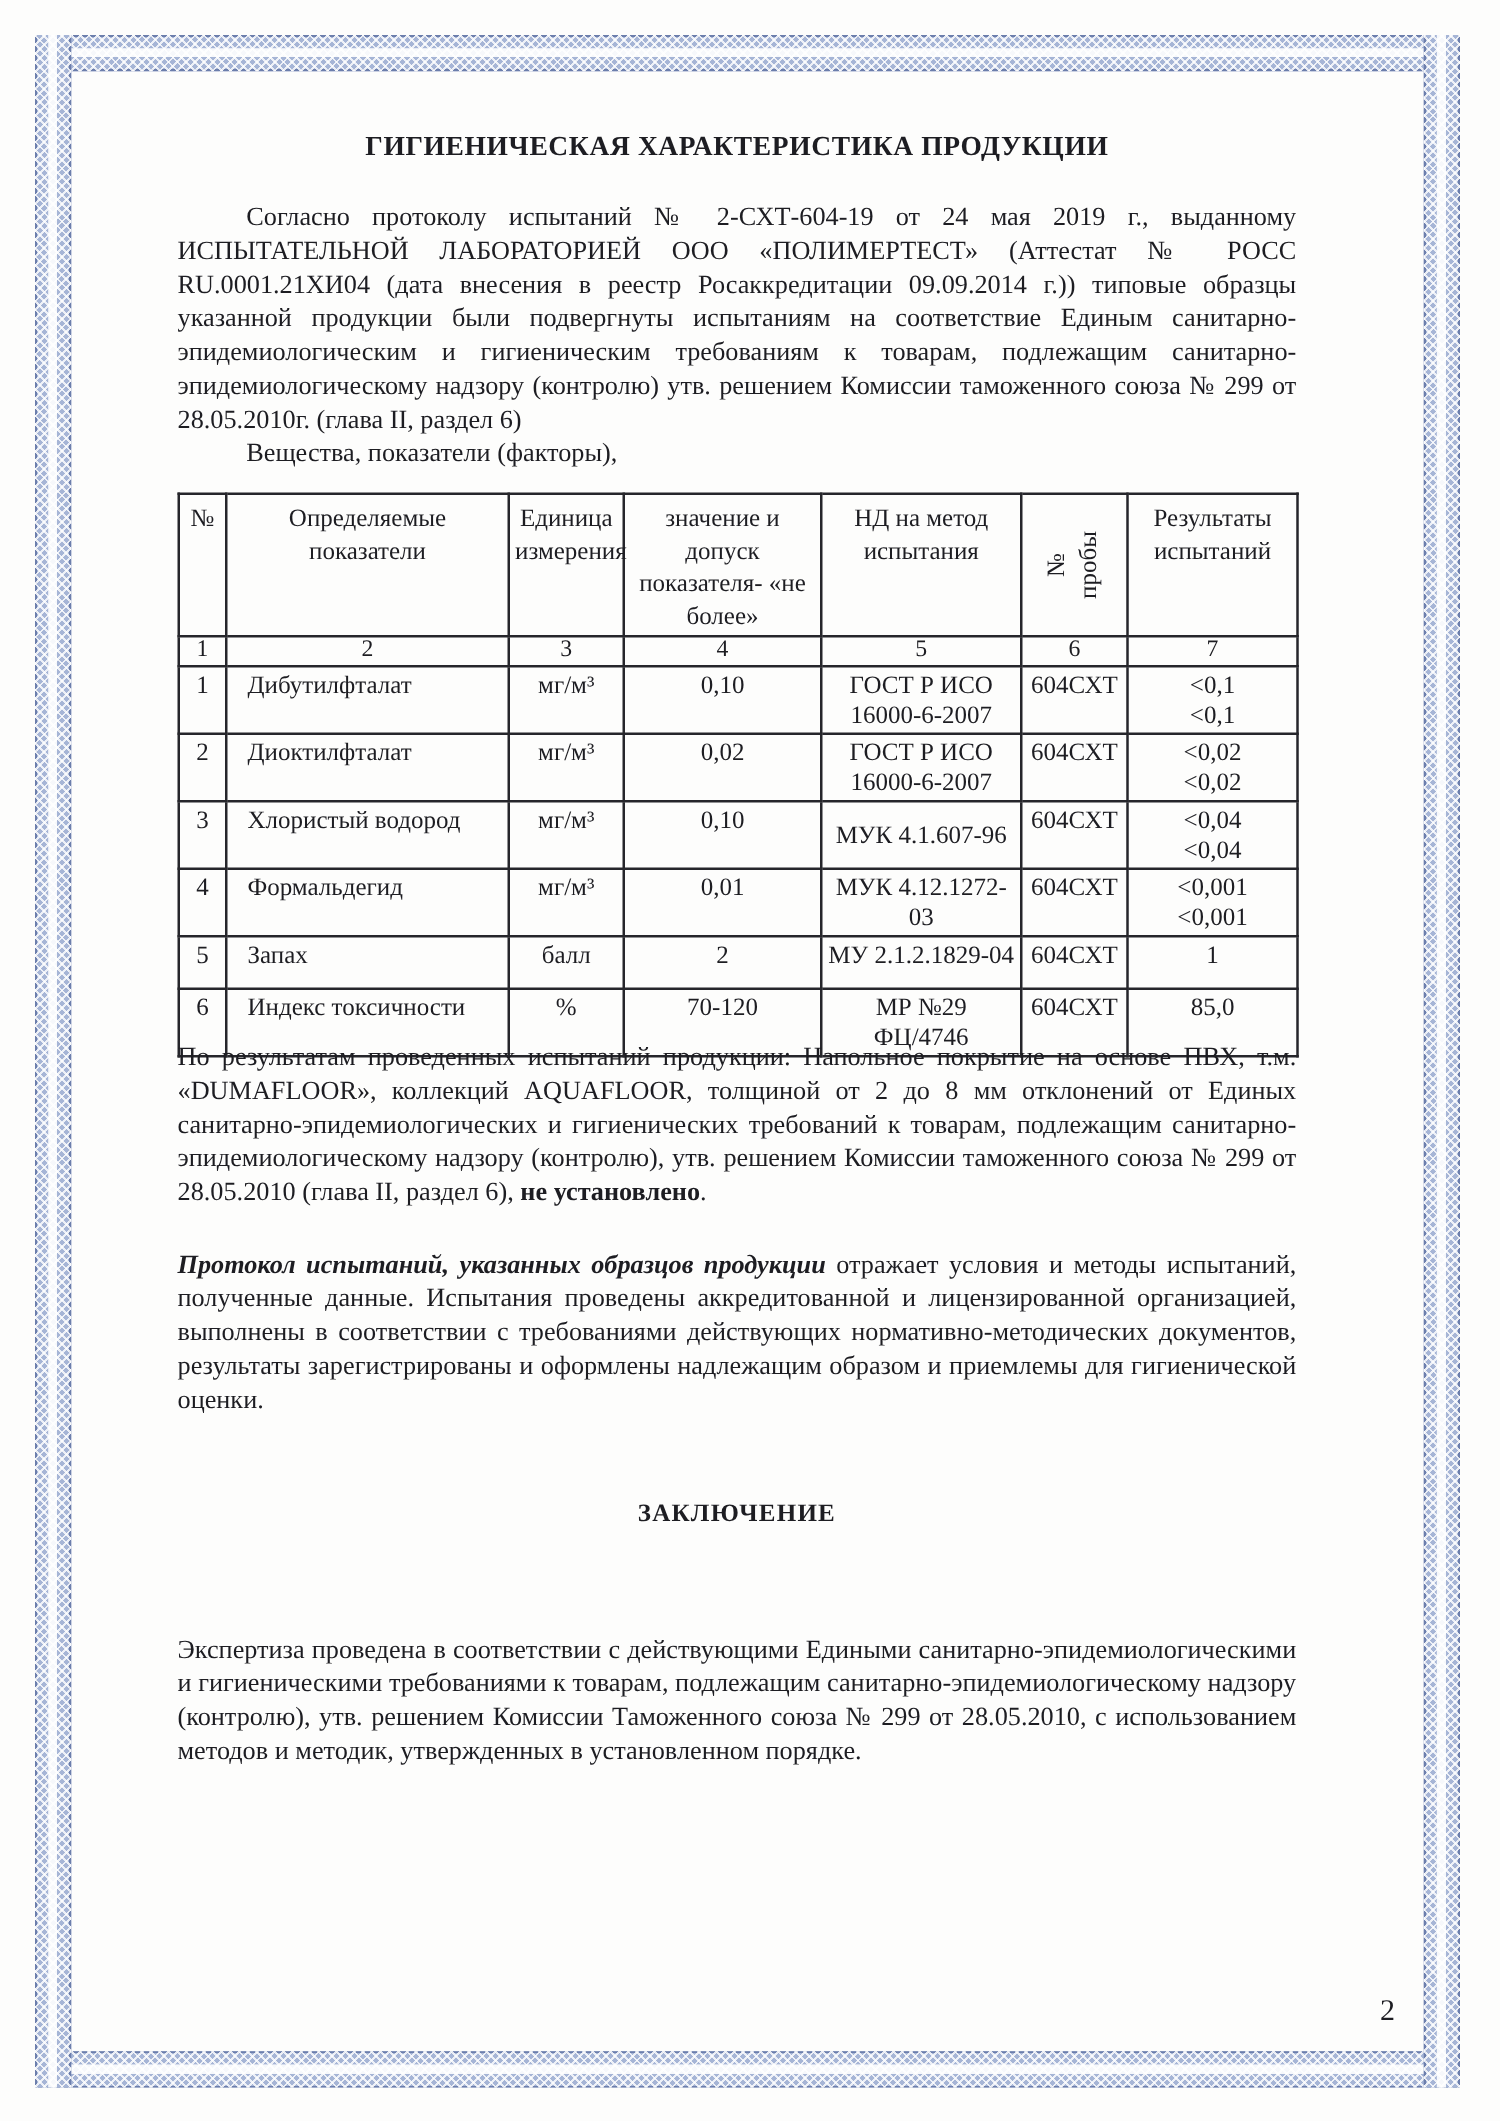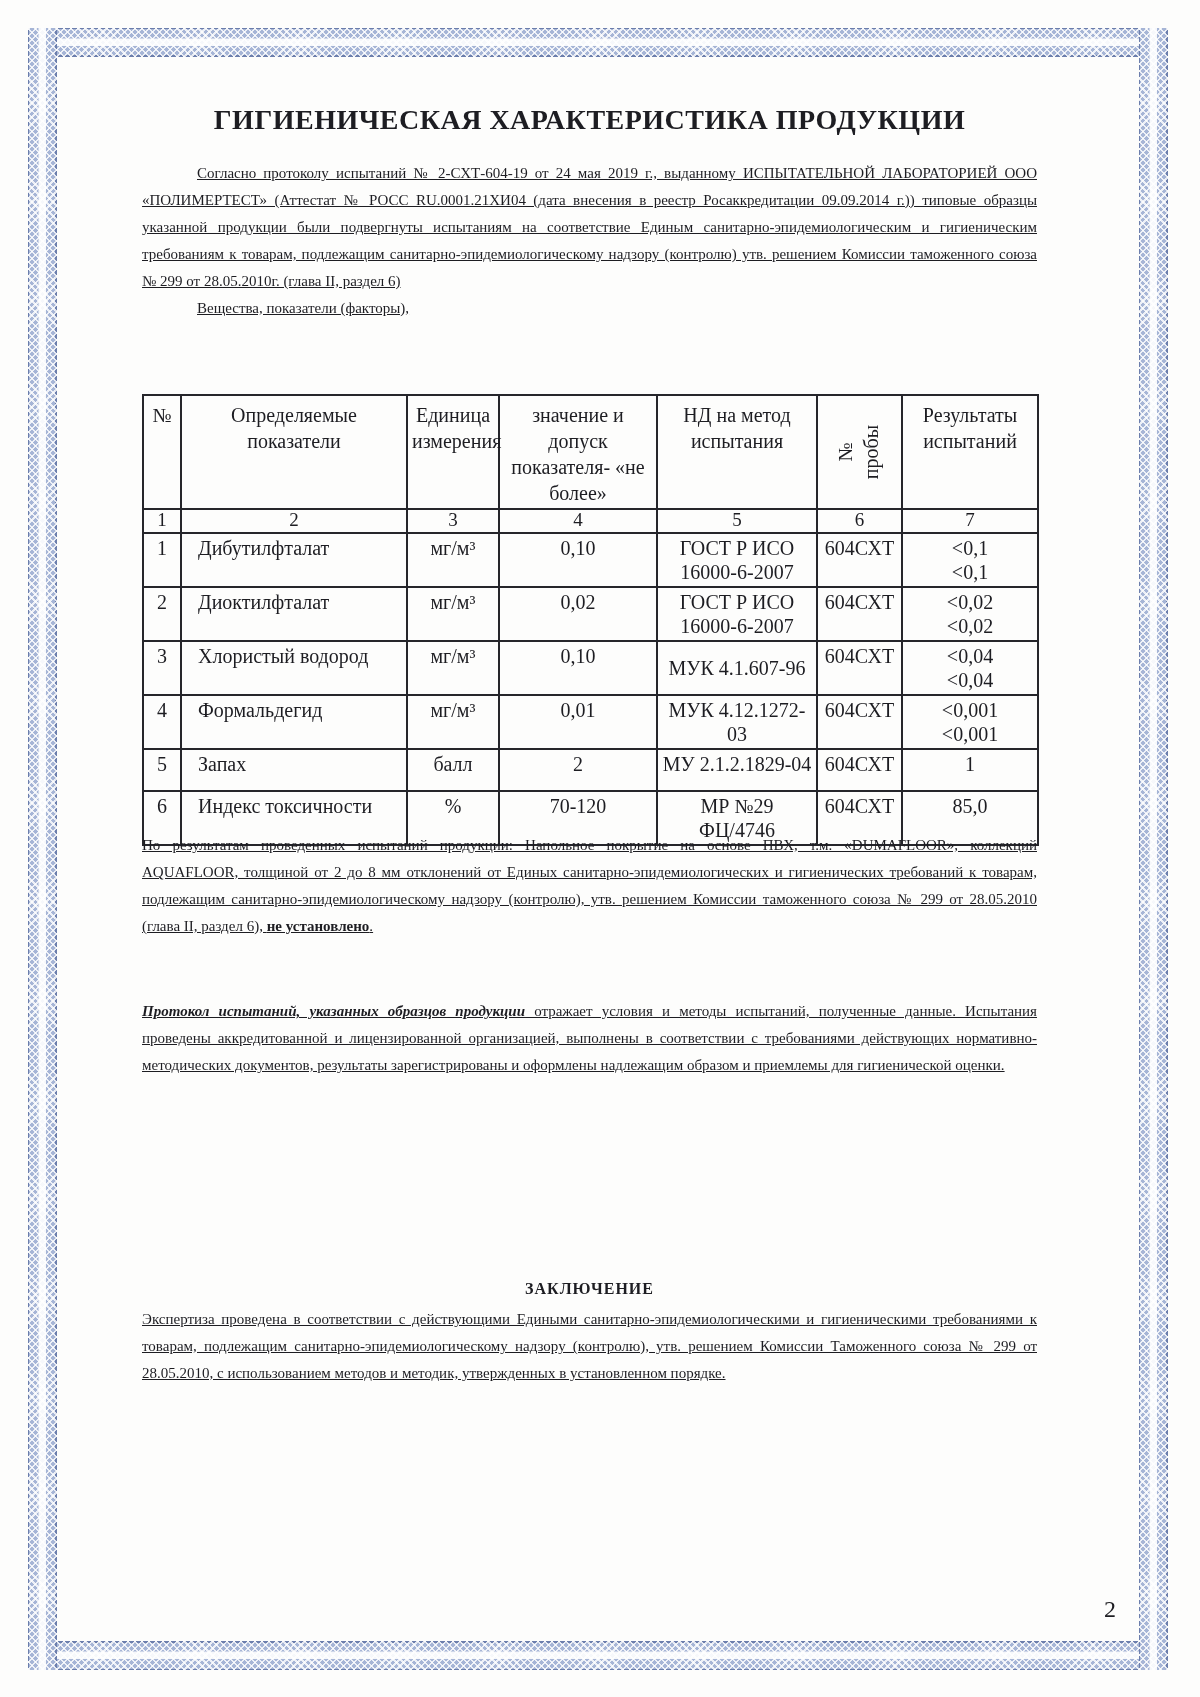--- a/index.html
+++ b/index.html
@@ -35,41 +35,40 @@
   .strip.bottom{left:28px;top:1641px;width:1140px;height:29px;}
   .strip.left{left:28px;top:28px;width:29px;height:1642px;}
   .strip.right{left:1139px;top:28px;width:29px;height:1642px;}
 
   
   .blk{position:absolute;left:142px;width:895px;}
   .doc-title{
     top:104px;
     text-align:center;
     font-weight:bold;
-    font-size:28px;
+    font-size:22px;
     letter-spacing:.5px;
   }
   .para{
-    font-size:15px;
+    font-size:21px;
     line-height:27px;
     text-align:justify;
-    text-decoration:underline;
   }
   .intro{top:160px;}
   .intro p{margin:0;text-indent:55px;}
   .caption{margin:0;text-indent:38px;text-align:left;}
 
   .results-para{top:832px;}
   .protocol-para{top:998px;}
   .conditions{top:1158px;text-align:left;}
   .conclusion-head{
-    top:1280px;
+    top:1200px;
     text-align:center;
     font-weight:bold;
-    font-size:16px;
+    font-size:20px;
     letter-spacing:1px;
   }
   .conclusion-body{top:1306px;}
   .bold{font-weight:bold;}
   .boldital{font-weight:bold;font-style:italic;}
   .pagenum{
     position:absolute;left:1086px;top:1596px;width:48px;
     font-size:24px;text-align:center;
   }
 

